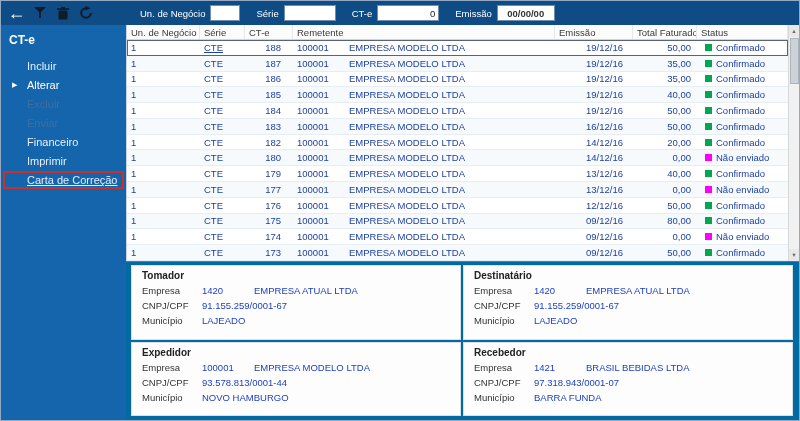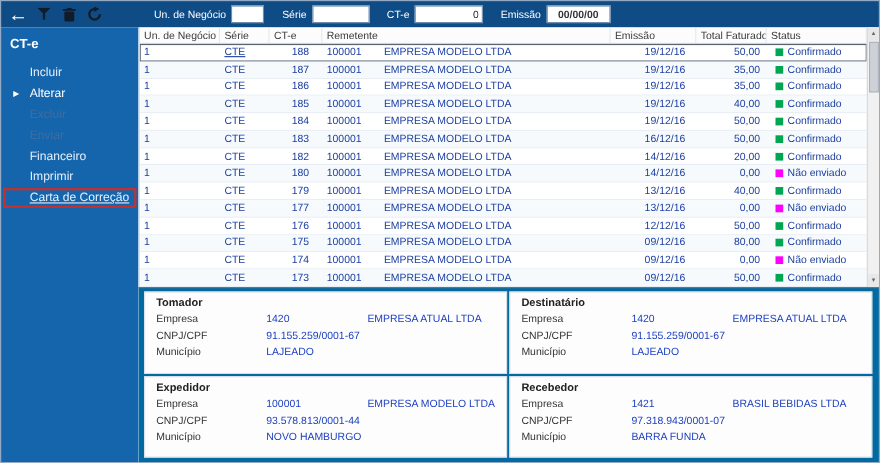--- a/index.html
+++ b/index.html
@@ -61,21 +61,21 @@
   .vscroll { width:11px; flex-shrink:0; background:#f1f1f1; border-left:1px solid #d8d8d8; display:flex; flex-direction:column; align-items:center; }
   .sb-arrow-btn { height:12px; width:100%; font-size:5.5px; color:#6a6a6a; display:flex; align-items:center; justify-content:center; cursor:pointer; background:#e8e8e8; }
   .sb-thumb { width:9px; height:46px; background:#cdd2d8; border:1px solid #aeb4bc; margin-top:1px; cursor:grab; }
   .sb-spacer { flex:1; }
 
   
   .details { flex:1; background:#0369a1; border-top:1px solid #737373; display:grid; grid-template-columns:1fr 1fr;
              grid-template-rows:1fr 1fr; gap:2px; padding:3px 6px 4px 5px; min-height:0; }
   .panel { background:#fdfdfe; border:1px solid #d9dfe7; padding:4px 10px 2px 10px; overflow:hidden; }
   .panel-title { font-size:10px; font-weight:bold; color:#222; margin-bottom:4px; }
-  .prow { display:flex; font-size:9.5px; margin-bottom:4px; white-space:nowrap;gap:40px; }
+  .prow { display:flex; font-size:9.5px; margin-bottom:4px; white-space:nowrap; }
   .plabel { width:60px; flex-shrink:0; color:#333; }
   .pcode { width:52px; flex-shrink:0; color:#1c3fc0; }
   .pval { color:#1c3fc0; }
 </style>
 </head>
 <body>
 
 <div class="window">
 
 

